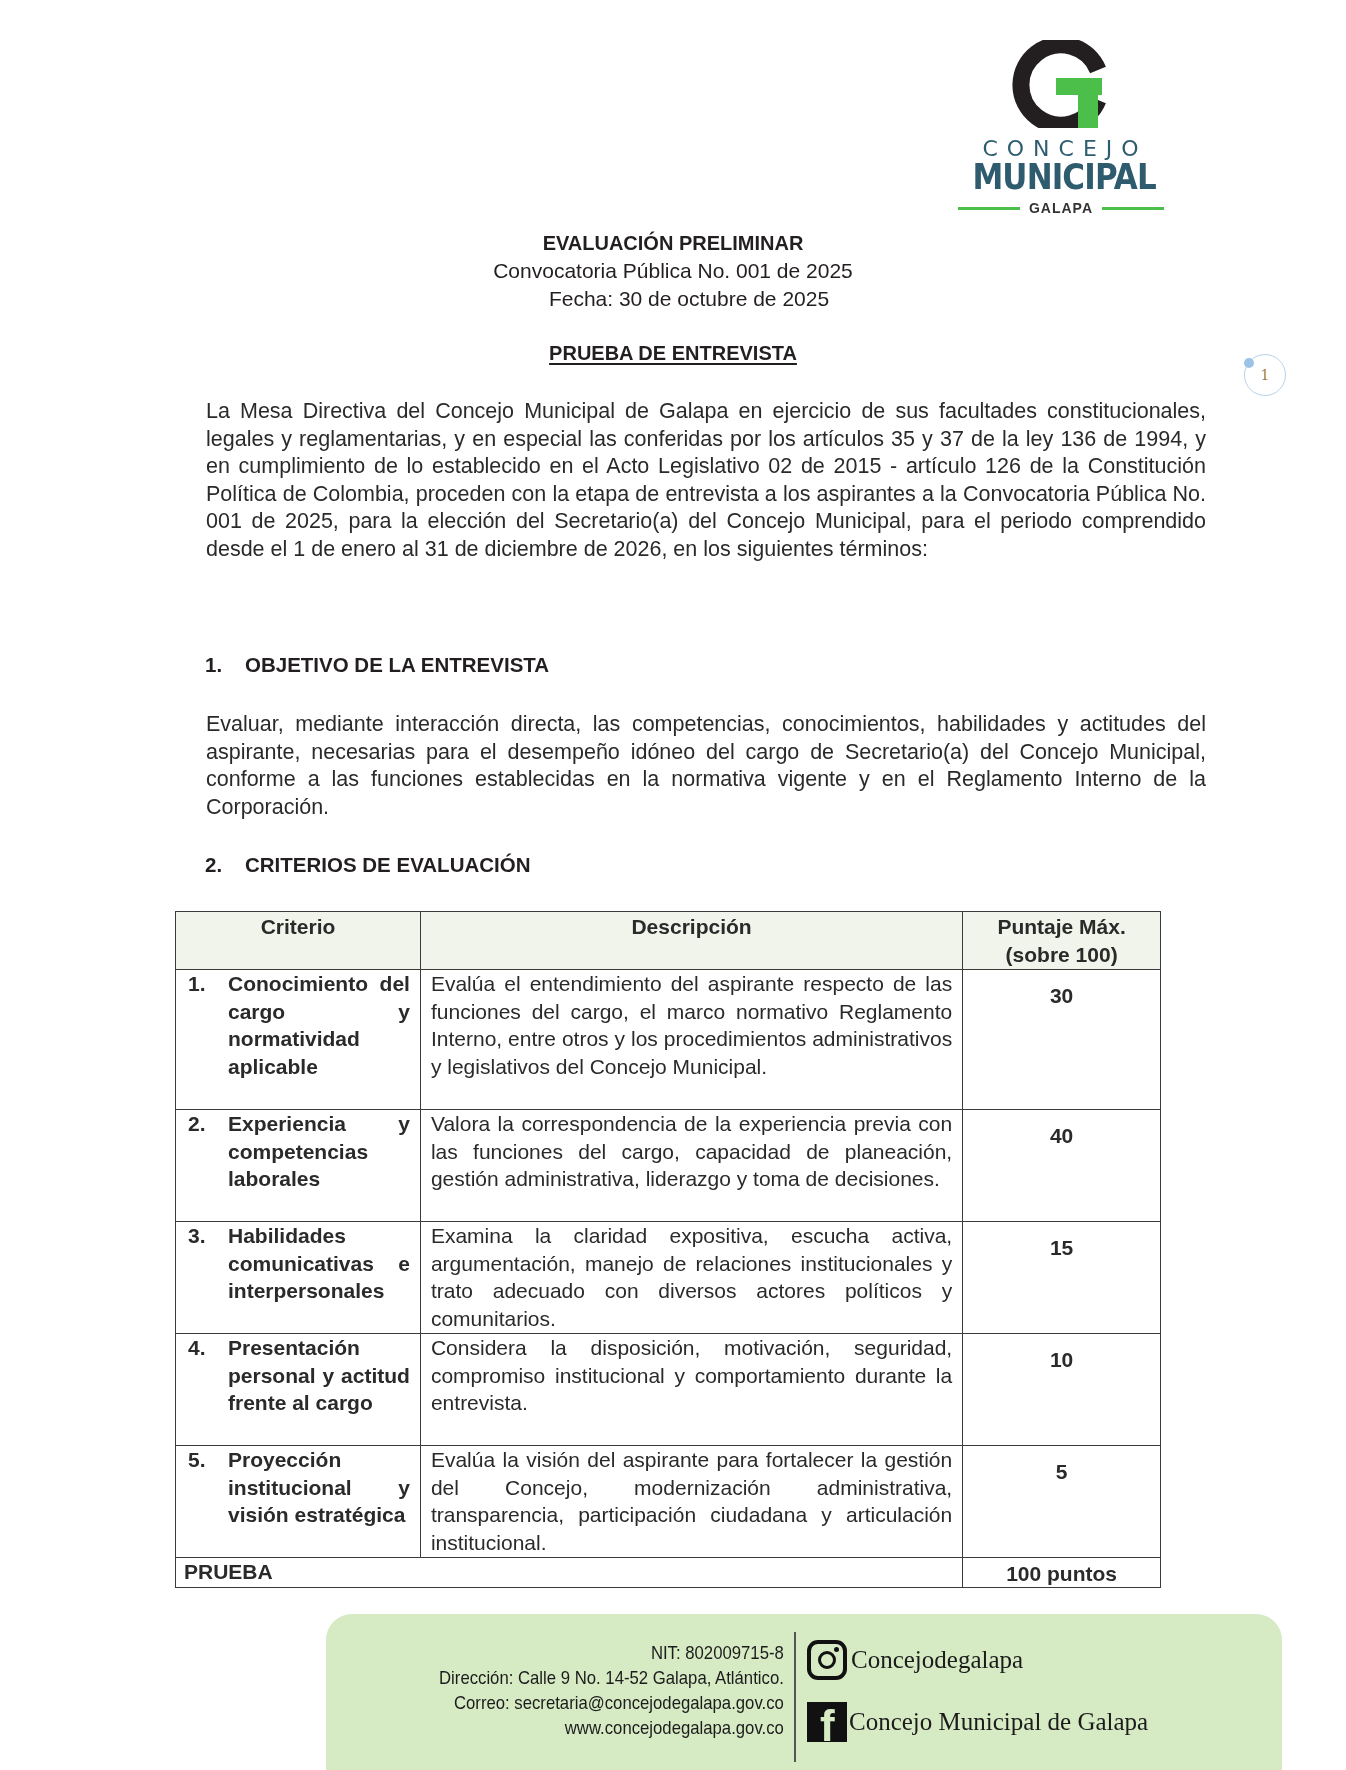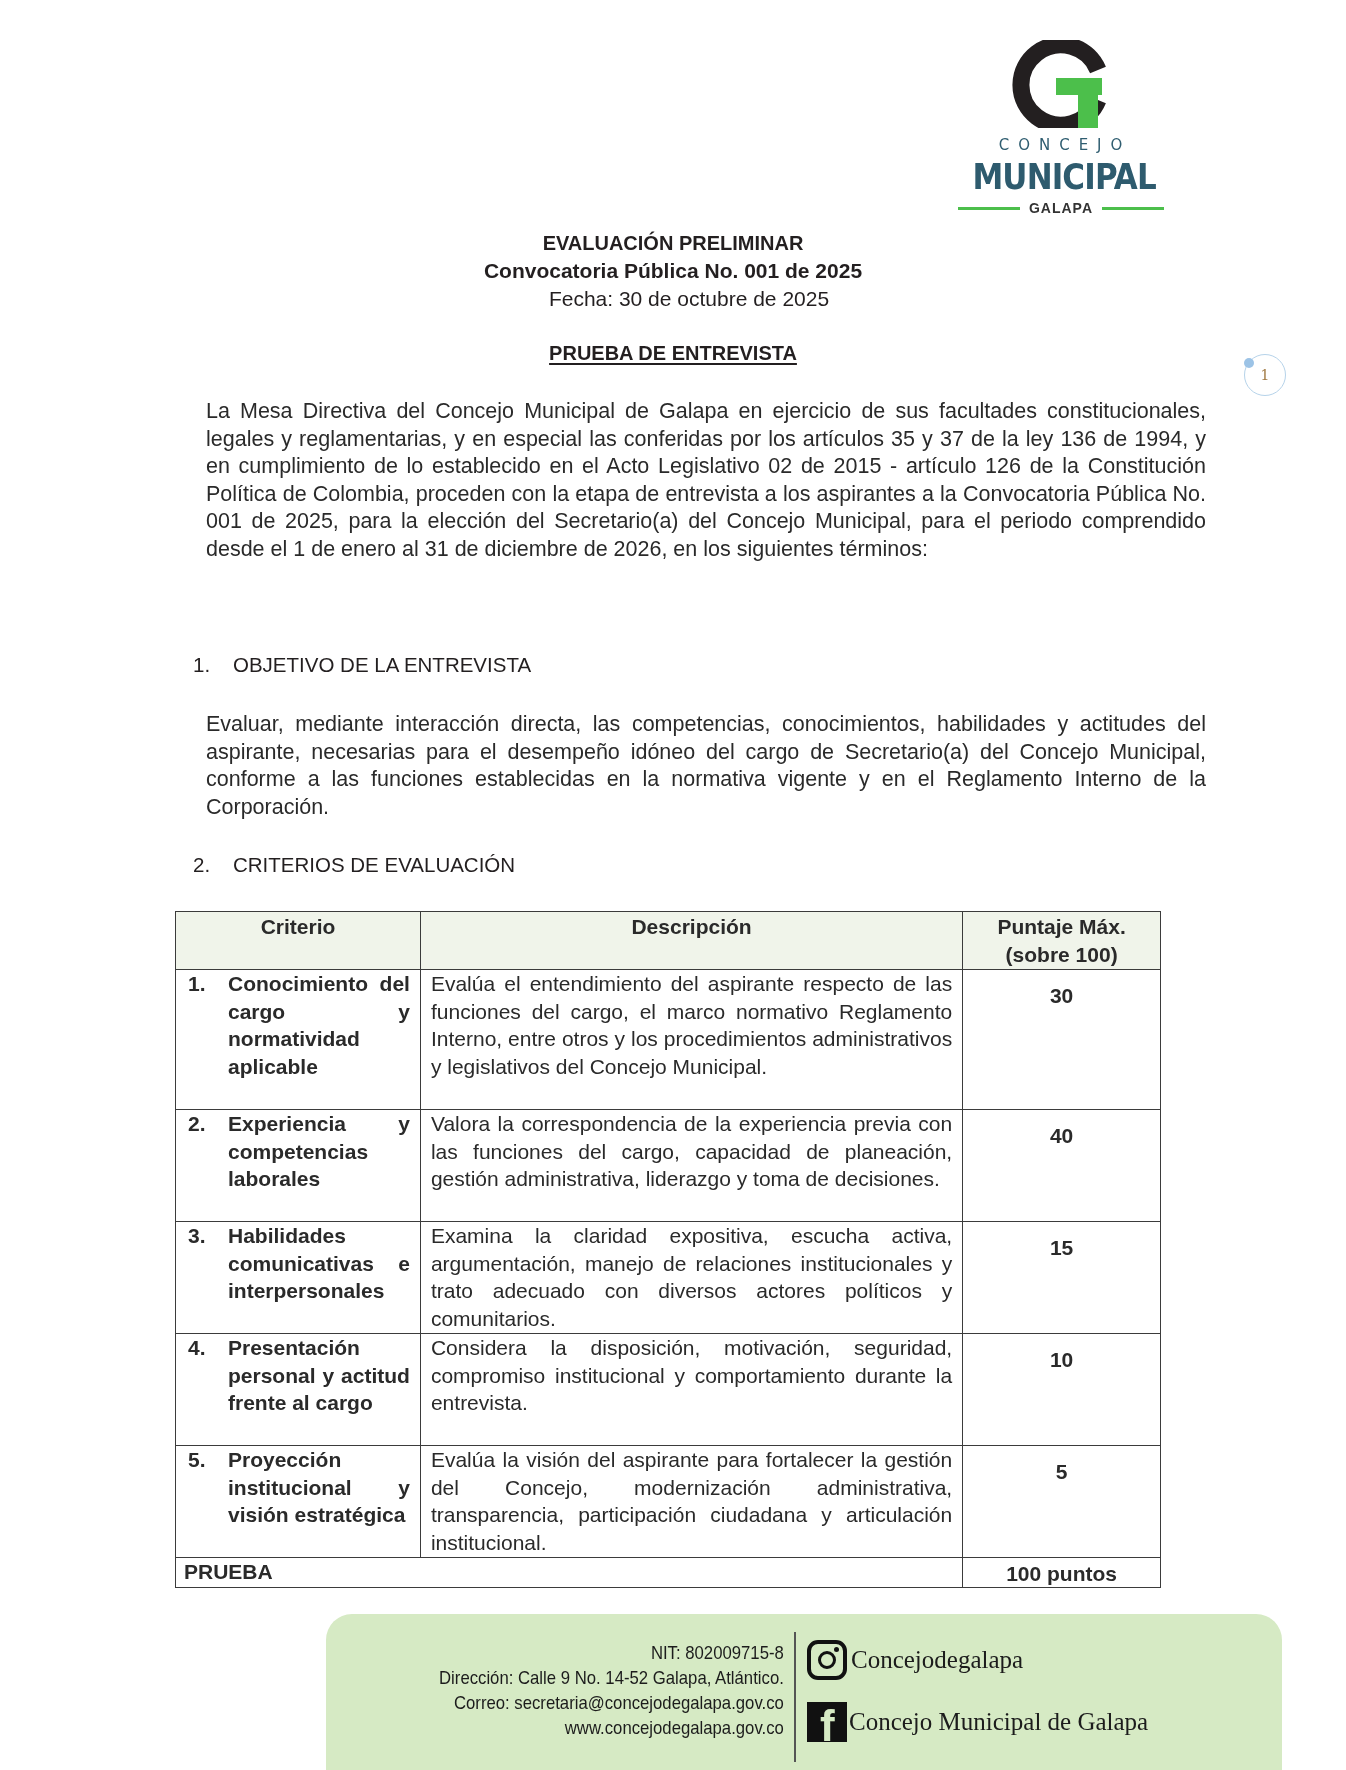--- a/index.html
+++ b/index.html
@@ -3,45 +3,45 @@
 <meta charset="utf-8">
 <style>
   * { box-sizing: border-box; margin: 0; padding: 0; }
   html, body { width: 1346px; height: 1770px; background: #ffffff; overflow: hidden; }
   body { position: relative; font-family: "Liberation Sans", "DejaVu Sans", sans-serif; color: #231f20; }
 
   
   .logo { position: absolute; left: 958px; top: 36px; width: 206px; height: 186px; }
   .logo-g { position: absolute; left: 54px; top: 4px; width: 98px; height: 88px; }
   .logo-concejo { position: absolute; left: 0; top: 100px; width: 206px; text-align: center;
-    font-family: "DejaVu Sans", sans-serif; font-size: 15px; letter-spacing: 9px; color: #2f5d70; font-weight: normal; padding-left: 8px; }
+    font-family: "DejaVu Sans", sans-serif; font-size: 22px; letter-spacing: 9px; color: #2f5d70; font-weight: normal; padding-left: 8px; }
   .logo-municipal { position: absolute; left: 0; top: 120px; width: 206px; text-align: center;
     font-family: "DejaVu Sans", sans-serif; font-size: 36px; font-weight: bold; color: #2e5b6e; letter-spacing: -1px; transform: scaleX(0.86); }
   .logo-galapa-row { position: absolute; left: 0; top: 163px; width: 206px; height: 18px; display: flex; align-items: center; justify-content: space-between; }
   .logo-line { height: 3px; width: 62px; background: #4cbf4b; }
   .logo-galapa { font-size: 14px; font-weight: bold; color: #333; letter-spacing: 1px; }
 
   
   .page-badge { position: absolute; left: 1244px; top: 354px; width: 42px; height: 42px; border-radius: 50%;
     border: 1.5px solid #b6d3ea; display: flex; align-items: center; justify-content: center;
     font-family: "DejaVu Serif", serif; font-size: 14px; color: #a07840; }
   .page-badge .dot { position: absolute; left: -1px; top: 3px; width: 10px; height: 10px; border-radius: 50%; background: #9cc3e6; }
 
   
   .title-block { position: absolute; left: 0; width: 1346px; text-align: center; }
   .t1 { top: 232px; font-size: 20px; font-weight: bold; }
-  .t2 { top: 259px; font-size: 21px; font-weight: bold; }
+  .t2 { top: 259px; font-size: 21px; font-weight: normal; }
   .t3 { top: 287px; font-size: 21px; font-weight: normal; padding-left: 32px; }
   .t4 { top: 342px; font-size: 20px; font-weight: bold; text-decoration: underline; text-underline-offset: 3px; }
 
   .para { position: absolute; left: 170px; width: 1000px; font-size: 21.5px; line-height: 27.6px; text-align: justify; color: #2a2a2a; margin-left: 36px; }
   .para-intro { top: 398px; }
   .para-objective { top: 711px; }
 
-  .section-heading { position: absolute; left: 193px; font-size: 20.5px; font-weight: normal; }
+  .section-heading { position: absolute; left: 205px; font-size: 20.5px; font-weight: bold; }
   .section-heading .num { display: inline-block; width: 40px; }
   .sh1 { top: 653px; }
   .sh2 { top: 853px; }
 
   
   .criteria-table { position: absolute; left: 175px; top: 911px; width: 986px; border-collapse: collapse; font-size: 21px; color: #2a2a2a; }
   .criteria-table td, .criteria-table th { border: 1.5px solid #3b3b3b; vertical-align: top; line-height: 27.6px; }
   .criteria-table th { background: #f0f4ea; font-weight: bold; text-align: center; padding: 1px 4px; height: 57px; }
   .col-crit { width: 245px; }
   .col-desc { width: 543px; }

